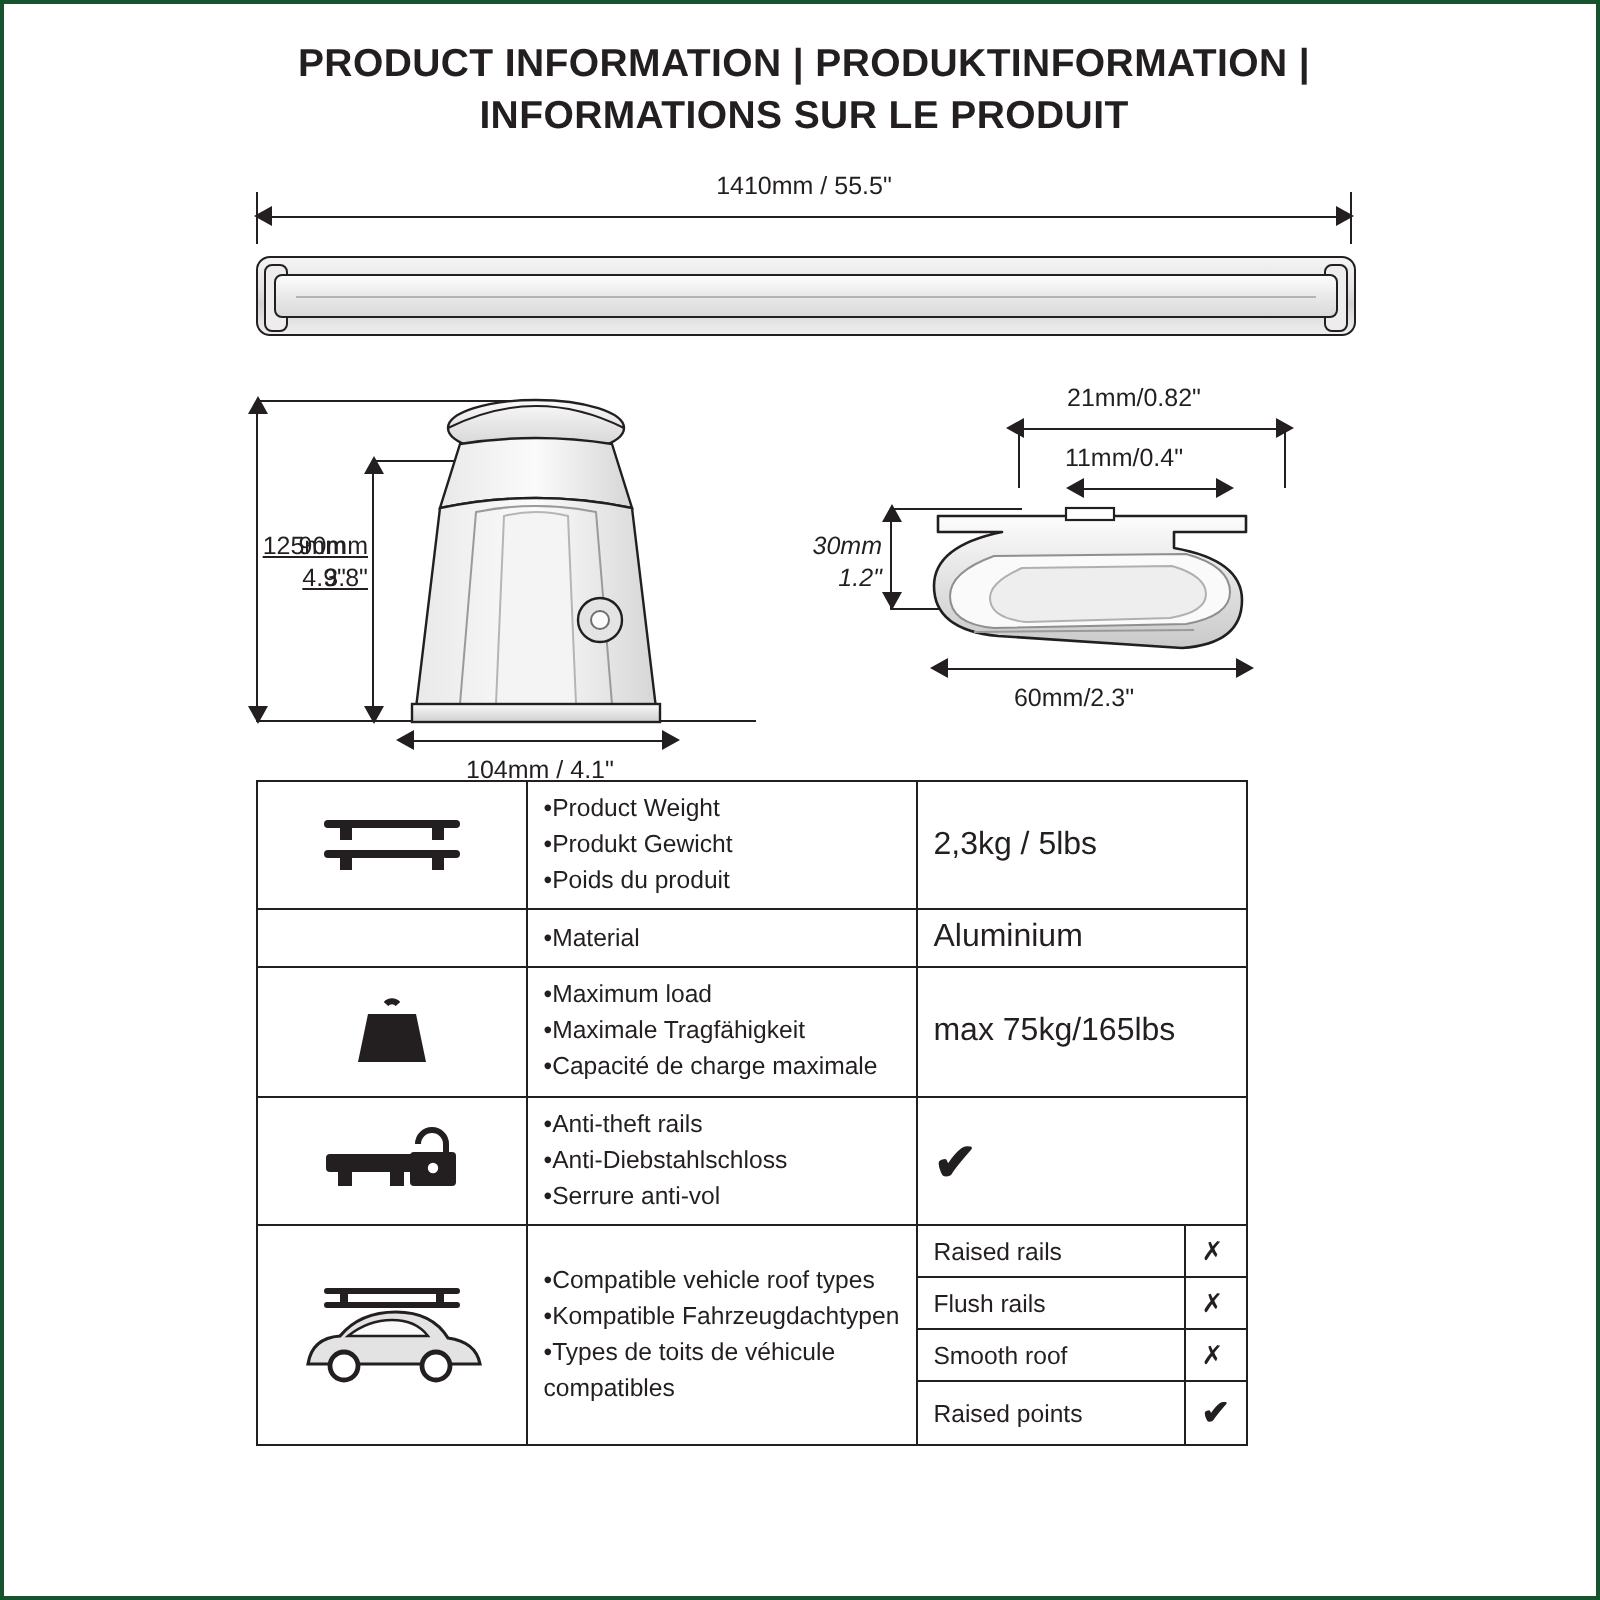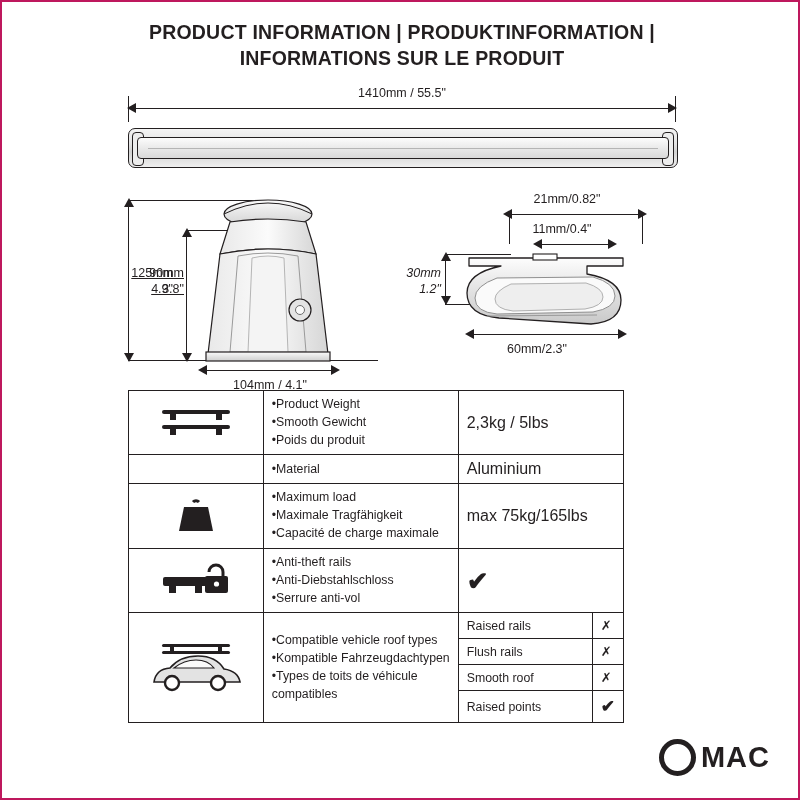--- a/index.html
+++ b/index.html
@@ -11,21 +11,21 @@
     width: 800px;
     height: 800px;
     font-family: "Liberation Sans", sans-serif;
     color: #231f20;
     position: relative;
     overflow: hidden;
   }
   .page {
     position: absolute;
     inset: 0;
-    border: 2px solid #be185d;
+    border: 2px solid #14532d;
     box-sizing: border-box;
   }
 
   
   .title {
     position: absolute;
     top: 18px;
     left: 0;
     width: 800px;
     text-align: center;
@@ -272,21 +272,21 @@
           <rect x="4" y="6" width="68" height="4" rx="2" fill="#231f20"></rect>
           <rect x="4" y="21" width="68" height="4" rx="2" fill="#231f20"></rect>
           <rect x="12" y="10" width="6" height="6" fill="#231f20"></rect>
           <rect x="58" y="10" width="6" height="6" fill="#231f20"></rect>
           <rect x="12" y="25" width="6" height="6" fill="#231f20"></rect>
           <rect x="58" y="25" width="6" height="6" fill="#231f20"></rect>
         </svg>
       </td>
       <td class="label-cell">
         <span class="b">•Product Weight</span>
-        <span class="b">•Smooth Gewicht</span>
+        <span class="b">•Produkt Gewicht</span>
         <span class="b">•Poids du produit</span>
       </td>
       <td class="value-cell" colspan="2">2,3kg / 5lbs</td>
     </tr>
 
     <tr>
       <td class="icon-cell"></td>
       <td class="label-cell">
         <span class="b">•Material</span>
       </td>
@@ -357,18 +357,14 @@
       <td class="roof-opt">Smooth roof</td>
       <td class="roof-mark mark-x">✗</td>
     </tr>
     <tr>
       <td class="roof-opt">Raised points</td>
       <td class="roof-mark mark-check">✔</td>
     </tr>
   </tbody>
     </table>
 
-  <div class="logo">
-    <span class="ring"></span>
-    <span>MAC</span>
-  </div>
 
 </div>
 
 </body></html>

